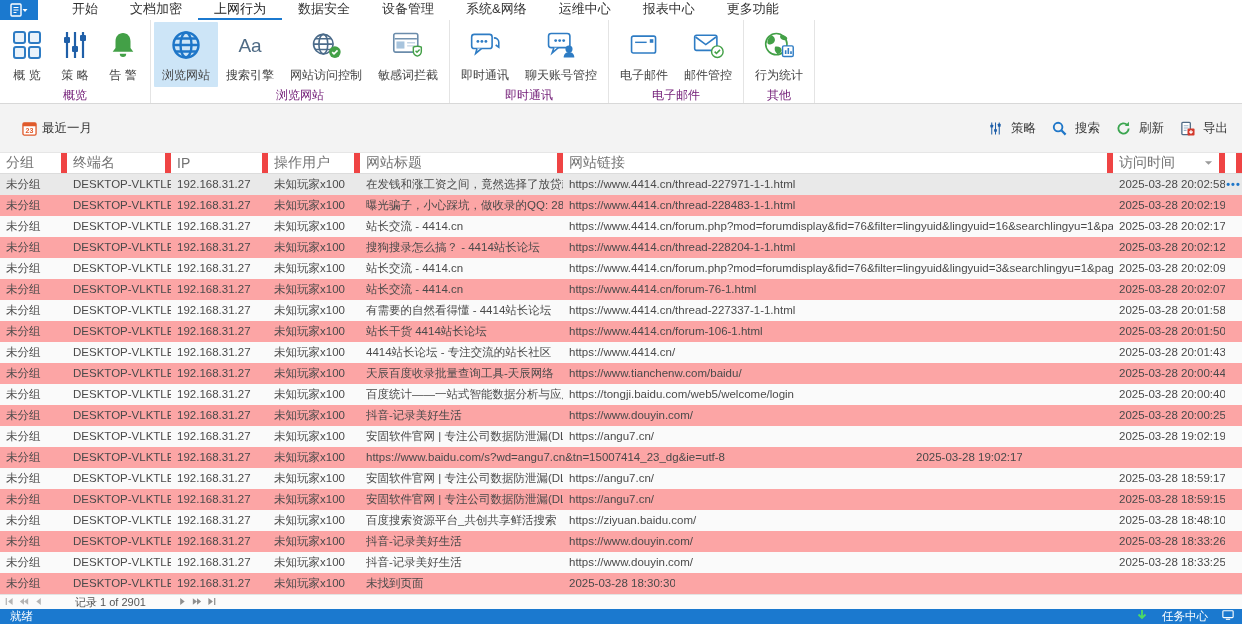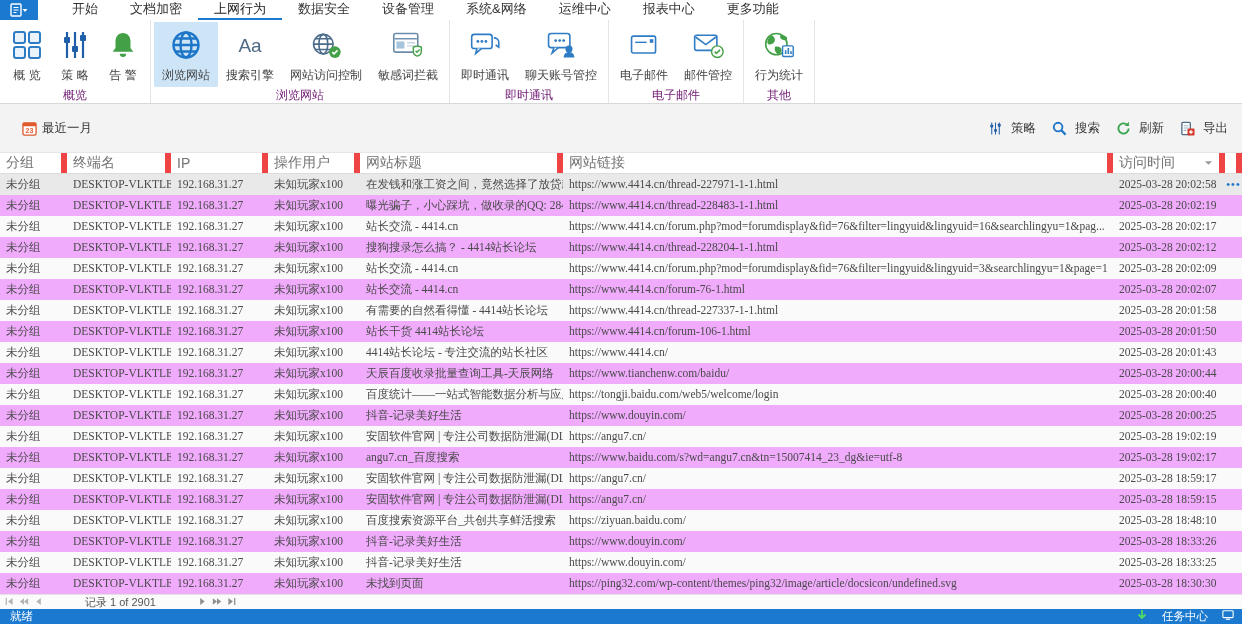--- a/index.html
+++ b/index.html
@@ -34,33 +34,33 @@
   .datefilter { display:flex; align-items:center; gap:5px; cursor:pointer; color:#333; font-size:12.5px; }
   .datefilter .icn { width:15px; height:15px; }
   .actions { display:flex; align-items:center; gap:16px; }
   .action { display:flex; align-items:center; gap:8px; cursor:pointer; color:#3a3a3a; font-size:12.5px; }
   .action .icn { width:15px; height:15px; }
 
   
   .grid-header { height:21px; display:flex; background:#fff; border-bottom:1px solid #dcdcdc; }
   .hcell { display:flex; align-items:center; padding:0 6px; color:#737373; font-size:14px; border-right:6px solid #ef4444; white-space:nowrap; overflow:hidden; cursor:pointer; }
   .hcell .caret { margin-left:auto; width:9px; height:6px; }
-  .grid-body { height:420px; overflow:hidden; background:#f0abfc;font-family:Liberation Serif, serif; }
+  .grid-body { height:420px; overflow:hidden; background:#fca5a5; }
   .grow { height:21px; display:flex; cursor:pointer; }
   .grow:nth-child(odd) { background:#fafafa; }
   .grow.sel { background:#e9e9e9; }
   .gcell { padding:0 6px; line-height:21px; white-space:nowrap; overflow:hidden; font-size:11.5px; color:#4a4a4a; }
   .c0{width:67px;} .c1{width:104px;} .c2{width:97px;} .c3{width:92px;}
   .c4{width:203px;} .c5{width:550px;} .c6{width:112px;} .c7{width:17px; padding:0;}
   .dots { color:#1e76c8; font-size:11px; letter-spacing:1px; line-height:21px; cursor:pointer; display:block; text-align:center; font-weight:bold; }
 
   
   .pager { height:15px; background:#fbfbfb; border-top:1px solid #e3e3e3; display:flex; align-items:center; padding-left:4px; gap:5px; font-size:11px; color:#555; }
   .pager .icn { width:10px; height:9px; cursor:pointer; }
-  .pager .txt { margin:0 36px; white-space:nowrap; }
+  .pager .txt { margin:0 26px; white-space:nowrap; }
 
   
   .statusbar { height:15px; background:#1b79cf; color:#fff; display:flex; align-items:center; justify-content:space-between; padding:0 8px 0 10px; font-size:11.5px; }
   .sb-right { display:flex; gap:14px; cursor:pointer; }
   .sb-right .icn { width:12px; height:12px; }
 </style>
 </head>
 <body>
 
 <div class="tabbar">
@@ -463,21 +463,20 @@
       <div class="gcell c4">安固软件官网 | 专注公司数据防泄漏(DLP), ...</div>
       <div class="gcell c5">https://angu7.cn/</div>
       <div class="gcell c6">2025-03-28 19:02:19</div>
       <div class="gcell c7"></div>
     </div>
     <div class="grow">
       <div class="gcell c0">未分组</div>
       <div class="gcell c1">DESKTOP-VLKTLE1</div>
       <div class="gcell c2">192.168.31.27</div>
       <div class="gcell c3">未知玩家x100</div>
-      <div class="gcell c4">angu7.cn_百度搜索</div>
       <div class="gcell c5">https://www.baidu.com/s?wd=angu7.cn&amp;tn=15007414_23_dg&amp;ie=utf-8</div>
       <div class="gcell c6">2025-03-28 19:02:17</div>
       <div class="gcell c7"></div>
     </div>
     <div class="grow">
       <div class="gcell c0">未分组</div>
       <div class="gcell c1">DESKTOP-VLKTLE1</div>
       <div class="gcell c2">192.168.31.27</div>
       <div class="gcell c3">未知玩家x100</div>
       <div class="gcell c4">安固软件官网 | 专注公司数据防泄漏(DLP), ...</div>
@@ -524,21 +523,20 @@
       <div class="gcell c5">https://www.douyin.com/</div>
       <div class="gcell c6">2025-03-28 18:33:25</div>
       <div class="gcell c7"></div>
     </div>
     <div class="grow">
       <div class="gcell c0">未分组</div>
       <div class="gcell c1">DESKTOP-VLKTLE1</div>
       <div class="gcell c2">192.168.31.27</div>
       <div class="gcell c3">未知玩家x100</div>
       <div class="gcell c4">未找到页面</div>
-      <div class="gcell c5">https://ping32.com/wp-content/themes/ping32/image/article/docsicon/undefined.svg</div>
       <div class="gcell c6">2025-03-28 18:30:30</div>
       <div class="gcell c7"></div>
     </div>
   </div>
 
 <div class="pager" id="pager">
     <span><span class="icn">
         <svg viewBox="0 0 10 10">
           <path d="M2 1v8" stroke="#b4b4b4" stroke-width="1.4"></path>
           <path d="M9 1L4 5l5 4z" fill="#b4b4b4"></path>

